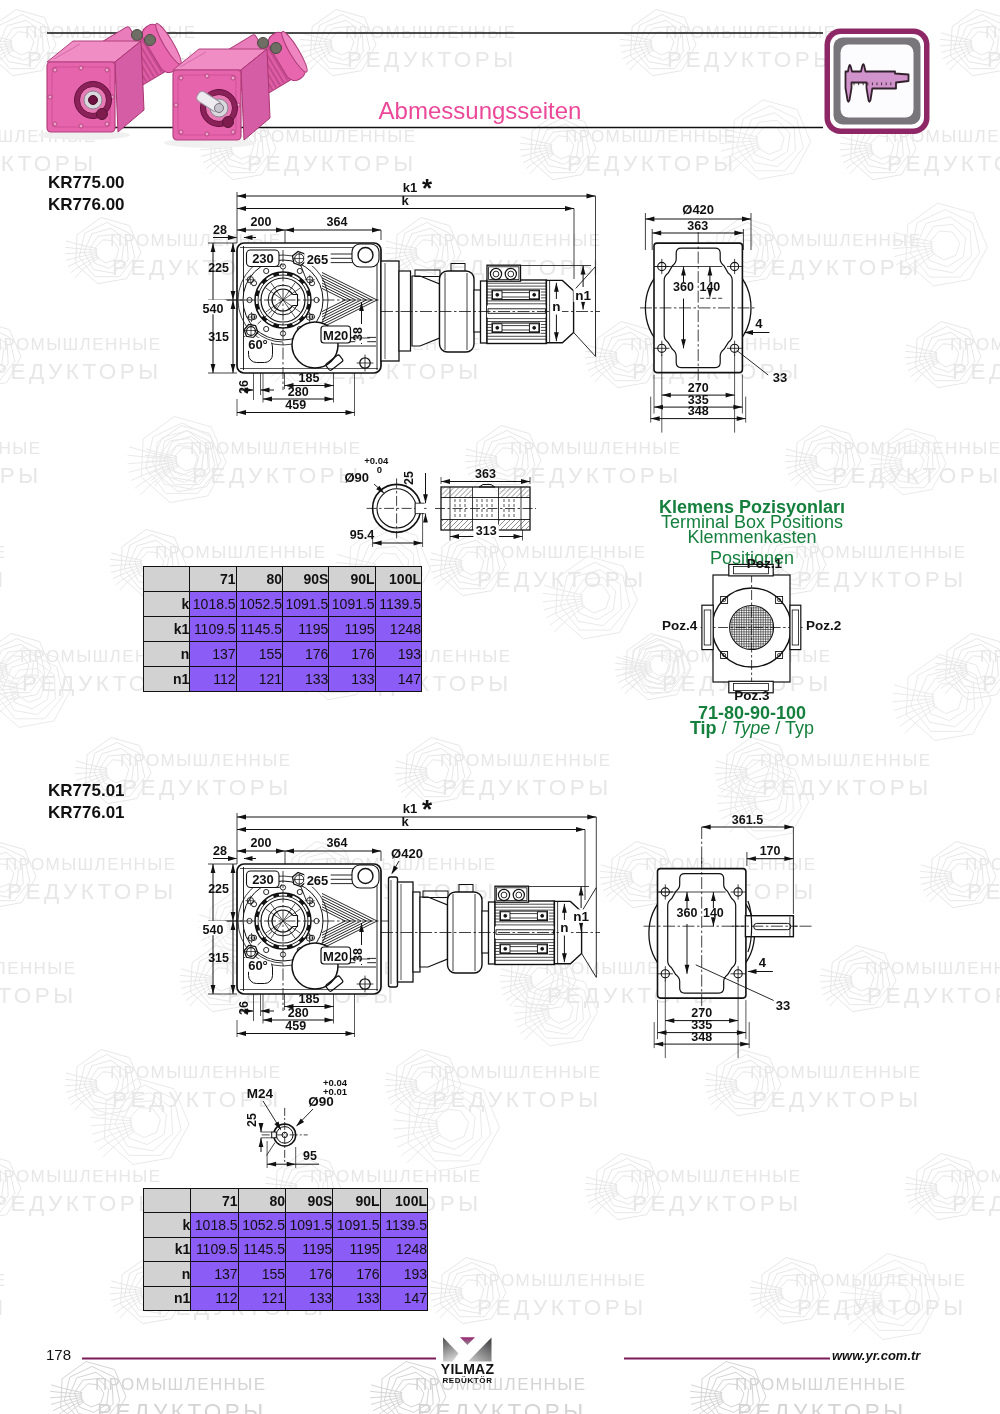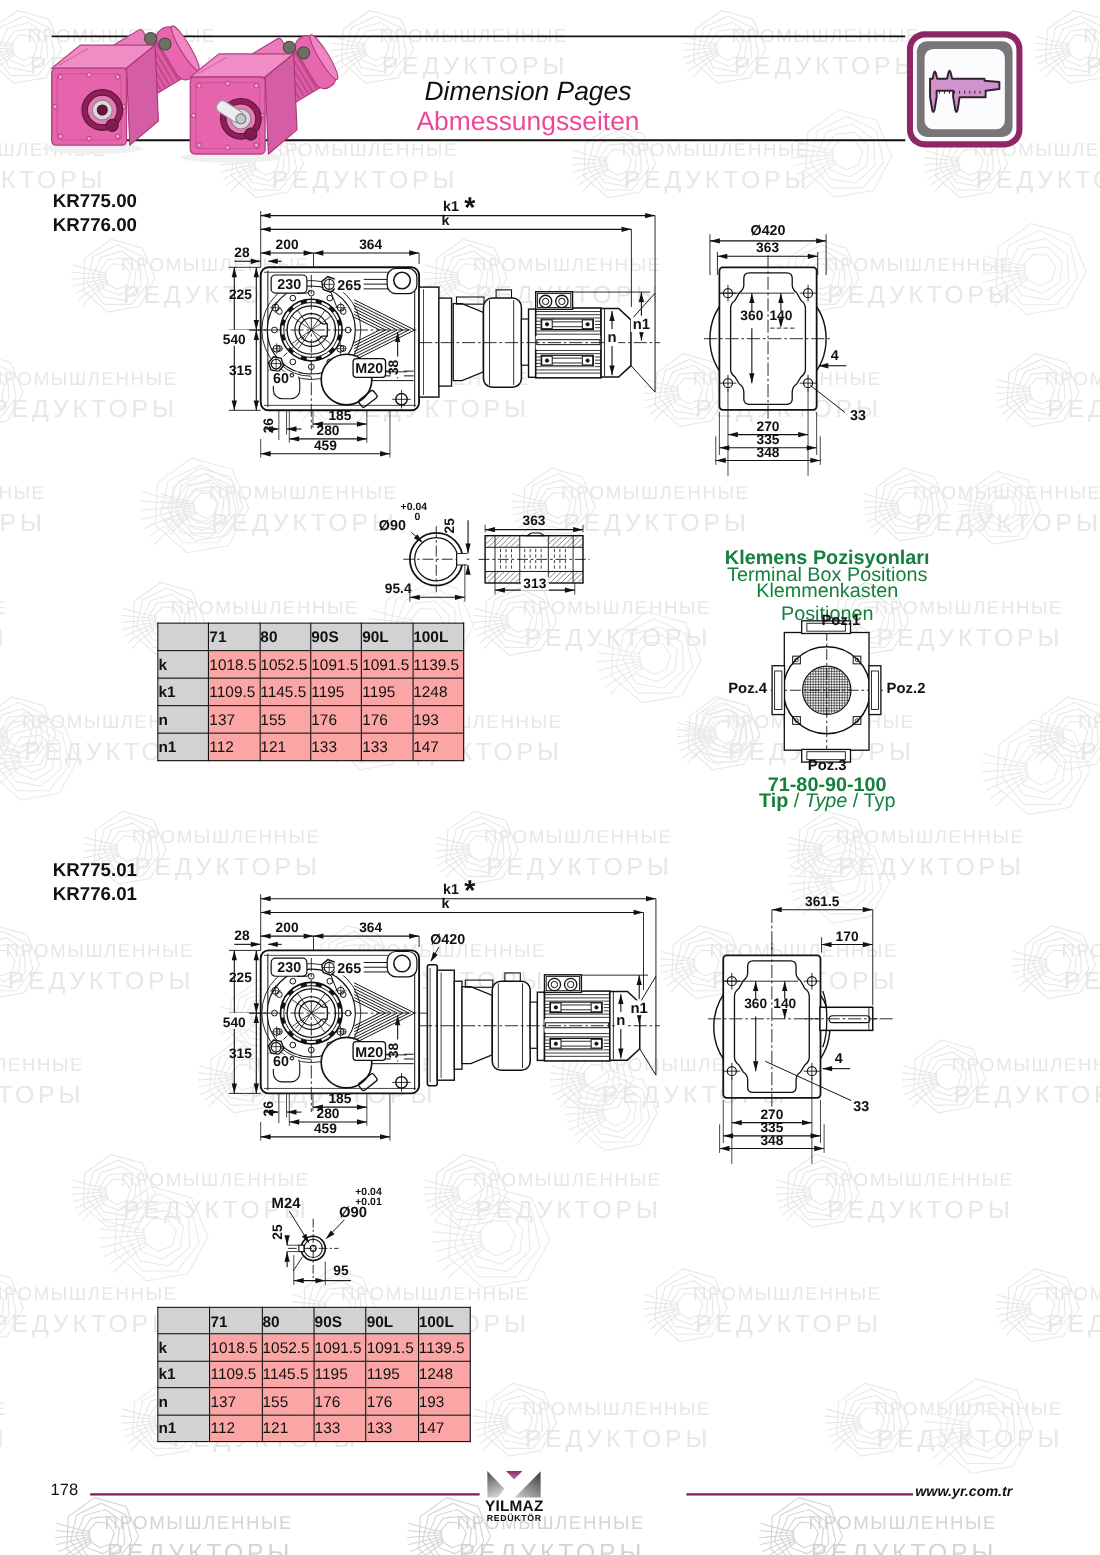--- a/index.html
+++ b/index.html
@@ -1,24 +1,24 @@
 <!DOCTYPE html>
 <html><head><meta charset="utf-8"><title>Dimension Pages</title>
 <style>
 html,body{margin:0;padding:0;background:#fff}
 #page{position:relative;width:1000px;height:1414px;background:#fff;overflow:hidden;font-family:"Liberation Sans", sans-serif}
 .t1{position:absolute;left:315px;top:40px;width:330px;text-align:center;font-size:26px;font-weight:bold;color:#111}
 .t2{position:absolute;left:315px;top:70px;width:330px;text-align:center;font-size:24px;font-style:italic;color:#111}
 .t3{position:absolute;left:315px;top:97px;width:330px;text-align:center;font-size:24px;color:#ec4899}
 .din{position:absolute;left:47px;top:135px;font-size:12px;color:#111;white-space:nowrap}
 .kr{position:absolute;font-size:17px;font-weight:bold;color:#111}
-table.dim{position:absolute;border-collapse:collapse;table-layout:fixed;font-size:14px;color:#111;text-align:left}
+table.dim{position:absolute;border-collapse:collapse;table-layout:fixed;font-size:14px;color:#111;text-align:right}
 table.dim th,table.dim td{border:1.6px solid #111;padding:0}
 table.dim th{background:#d2d2d2;font-size:14px}
-table.dim td{background:#fca5a5}
+table.dim td{background:#8b5cf6}
 .kt{position:absolute;left:652px;width:200px;text-align:center;font-size:18px;color:#15803d}
 .poz{position:absolute;font-size:13.5px;font-weight:bold;color:#111}
 .fn{position:absolute;left:719px;top:1287px;font-size:10.9px;line-height:11.6px;color:#111}
 .pg{position:absolute;left:46px;top:1346px;font-size:15px;color:#111}
 .web{position:absolute;left:832px;top:1348px;font-size:13px;font-weight:bold;font-style:italic;color:#111}
 </style></head>
 <body>
 <div id="page">
 
 <svg width="1000" height="1414" viewBox="0 0 1000 1414" style="position:absolute;left:0;top:0">
@@ -2031,21 +2031,20 @@
             <stop offset="1" stop-color="#8e8e90"></stop>
           </linearGradient>
         </defs>
         <polygon points="443,1337.2 458.5,1353.5 452.5,1361.4 443.2,1361.4" fill="url(#gl)"></polygon>
         <polygon points="491.5,1337.5 491.5,1361.4 468,1361.4" fill="url(#gr)"></polygon>
         <polygon points="460,1337.2 475,1337.2 467.4,1345" fill="url(#gp)"></polygon>
       </g>
       <text x="467.5" y="1374.0" font-family="&quot;Liberation Sans&quot;, sans-serif" font-size="14" font-weight="bold" letter-spacing="0.2" text-anchor="middle" fill="#111">YILMAZ</text>
       <text x="467.5" y="1382.5" font-family="&quot;Liberation Sans&quot;, sans-serif" font-size="8" font-weight="bold" letter-spacing="0.6" text-anchor="middle" fill="#111">REDÜKTÖR</text>
     </svg>
-    <div class="t2">Dimension Pages</div>
     <div class="t3">Abmessungsseiten</div>
     <div class="kr" style="left:48px;top:173px">KR775.00</div>
     <div class="kr" style="left:48px;top:195px">KR776.00</div>
     <table class="dim" style="left:143px;top:566px;width:279px;height:126px">
       <tbody>
         <tr>
           <th></th>
           <th>71</th>
           <th>80</th>
           <th>90S</th>

